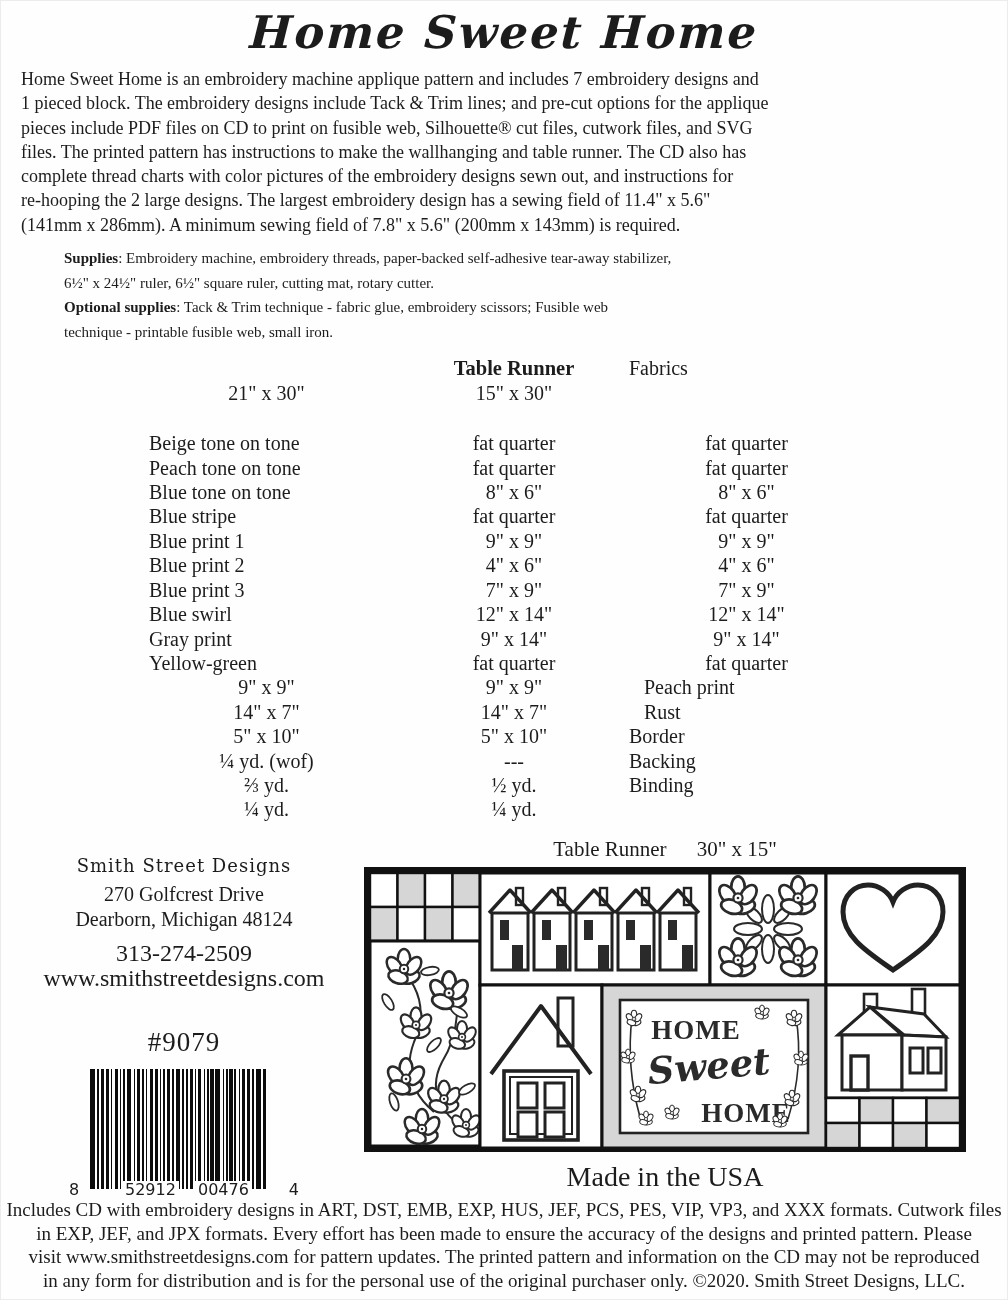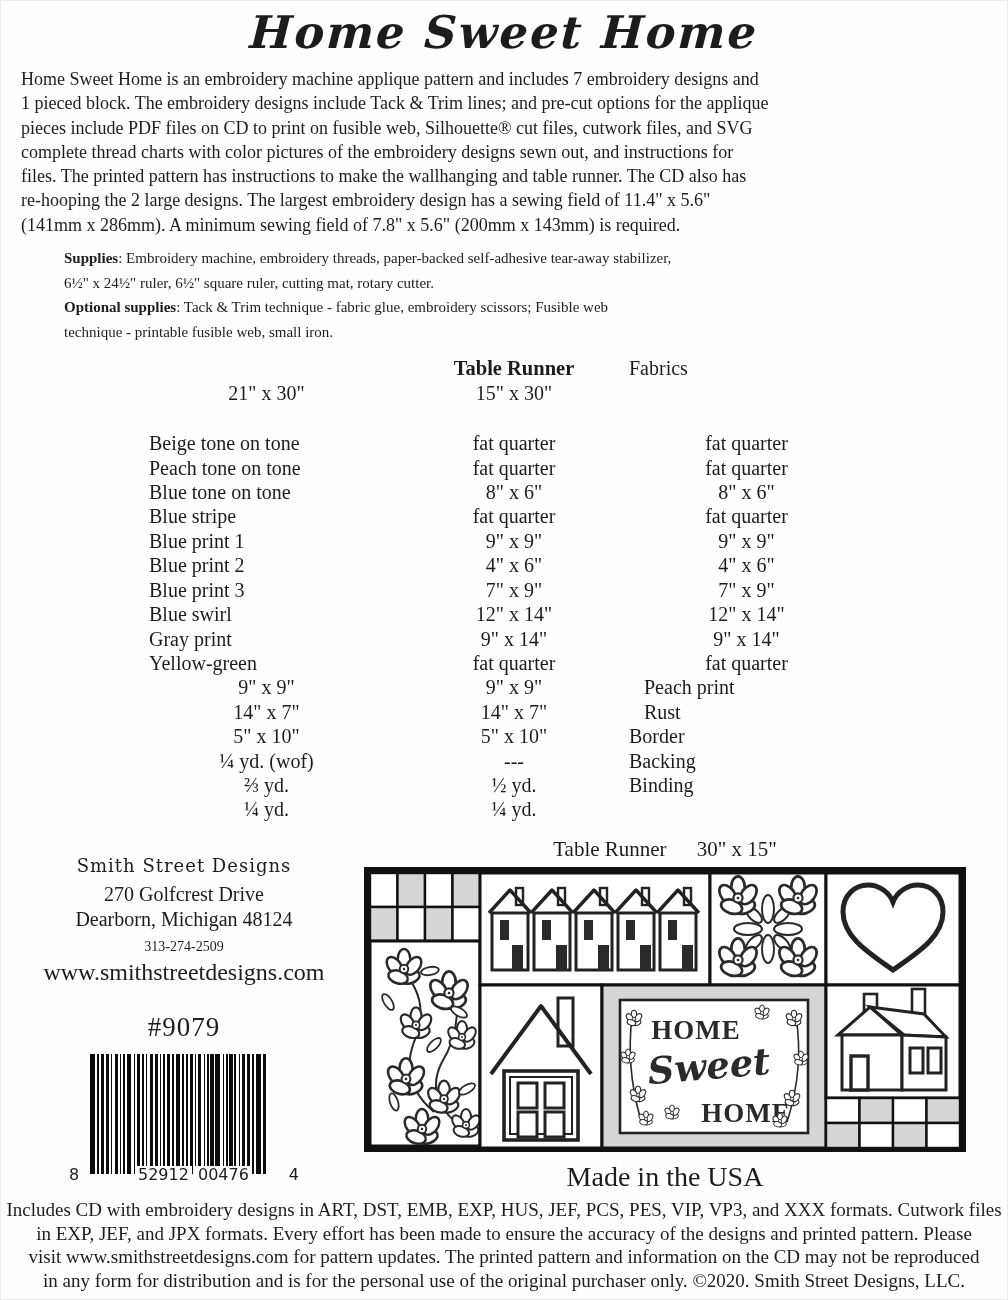--- a/index.html
+++ b/index.html
@@ -29,33 +29,33 @@
   .ftable .name{padding-left:15px;}
   .ftable .name.cat{padding-left:0;font-weight:normal;}
   .ftable .val{text-align:center;}
   .ftable .hdr{font-weight:bold;font-size:20.5px;}
   .ftable .spacer{height:26px;}
   
   .bottom{position:relative;height:352px;margin-top:14px;}
   .publisher{position:absolute;left:18px;top:14px;width:330px;text-align:center;}
   .pub-name{font-family:"DejaVu Serif", serif;font-weight:normal;font-size:18px;line-height:32px;letter-spacing:1px;}
   .pub-line{font-size:20px;line-height:25px;}
-  .pub-phone{font-size:14px;line-height:26px;margin-top:2px;}
+  .pub-phone{font-size:24px;line-height:26px;margin-top:8px;}
   .pub-site{font-size:24px;line-height:25px;}
-  .item-number{font-size:27px;line-height:30px;margin-top:27px;letter-spacing:1px;}
+  .item-number{font-size:27px;line-height:30px;margin-top:36px;letter-spacing:1px;}
   
   .barcode{position:relative;width:224px;height:132px;margin:12px auto 0 auto;}
   .bc-bars{position:absolute;left:18px;right:18px;top:0;bottom:12px;display:flex;align-items:stretch;}
   .bc-bar{background:#0c0c0c;}
   .bc-num{
     position:absolute;bottom:2px;background:#fefefe;padding:0 3px;
     font-family:"DejaVu Sans", sans-serif;font-size:16px;line-height:18px;
   }
   .bc-d0{left:-6px;}
-  .bc-d1{left:50px;margin-left:13px;}
+  .bc-d1{left:50px;}
   .bc-d2{left:123px;margin-top:12px;}
   .bc-d3{right:-6px;}
   
   .figure{position:absolute;left:363px;top:0;width:602px;}
   .fig-caption{text-align:center;font-size:21px;line-height:26px;margin-bottom:5px;}
   .fig-caption .gap{margin-left:30px;}
   .fig-footer{text-align:center;font-size:28px;line-height:26px;margin-top:8px;}
   
   .legal{margin:10px auto 0 auto;width:1000px;text-align:center;font-size:19px;line-height:23.8px;}
 </style>
@@ -63,22 +63,22 @@
 <body>
 
 <div class="page">
 
   <div class="title">Home Sweet Home</div>
 
   <div class="intro">
     <div>Home Sweet Home is an embroidery machine applique pattern and includes 7 embroidery designs and</div>
     <div>1 pieced block.   The embroidery designs include Tack &amp; Trim lines; and pre-cut options for the applique</div>
     <div>pieces include PDF files on CD to print on fusible web,  Silhouette® cut files, cutwork files, and SVG</div>
+    <div>files.  The printed pattern has instructions to make the wallhanging and table runner.  The CD also has</div>
     <div>complete thread charts with color pictures of the embroidery designs sewn out, and instructions for</div>
-    <div>files.  The printed pattern has instructions to make the wallhanging and table runner.  The CD also has</div>
     <div>re-hooping the 2 large designs.  The largest embroidery design has a sewing field of 11.4" x 5.6"</div>
     <div>(141mm x 286mm).  A minimum sewing field of 7.8" x 5.6" (200mm x 143mm) is required.</div>
   </div>
 
   <div class="supplies">
     <div><b>Supplies</b><span>:  Embroidery machine, embroidery threads, paper-backed self-adhesive tear-away stabilizer,</span><br><span>6½" x 24½" ruler, 6½" square ruler, cutting mat, rotary cutter.</span></div>
     <div><b>Optional supplies</b><span>: Tack &amp; Trim technique - fabric glue, embroidery scissors; Fusible web</span><br><span>technique - printable fusible web, small iron.</span></div>
   </div>
 
   <div class="ftable">

